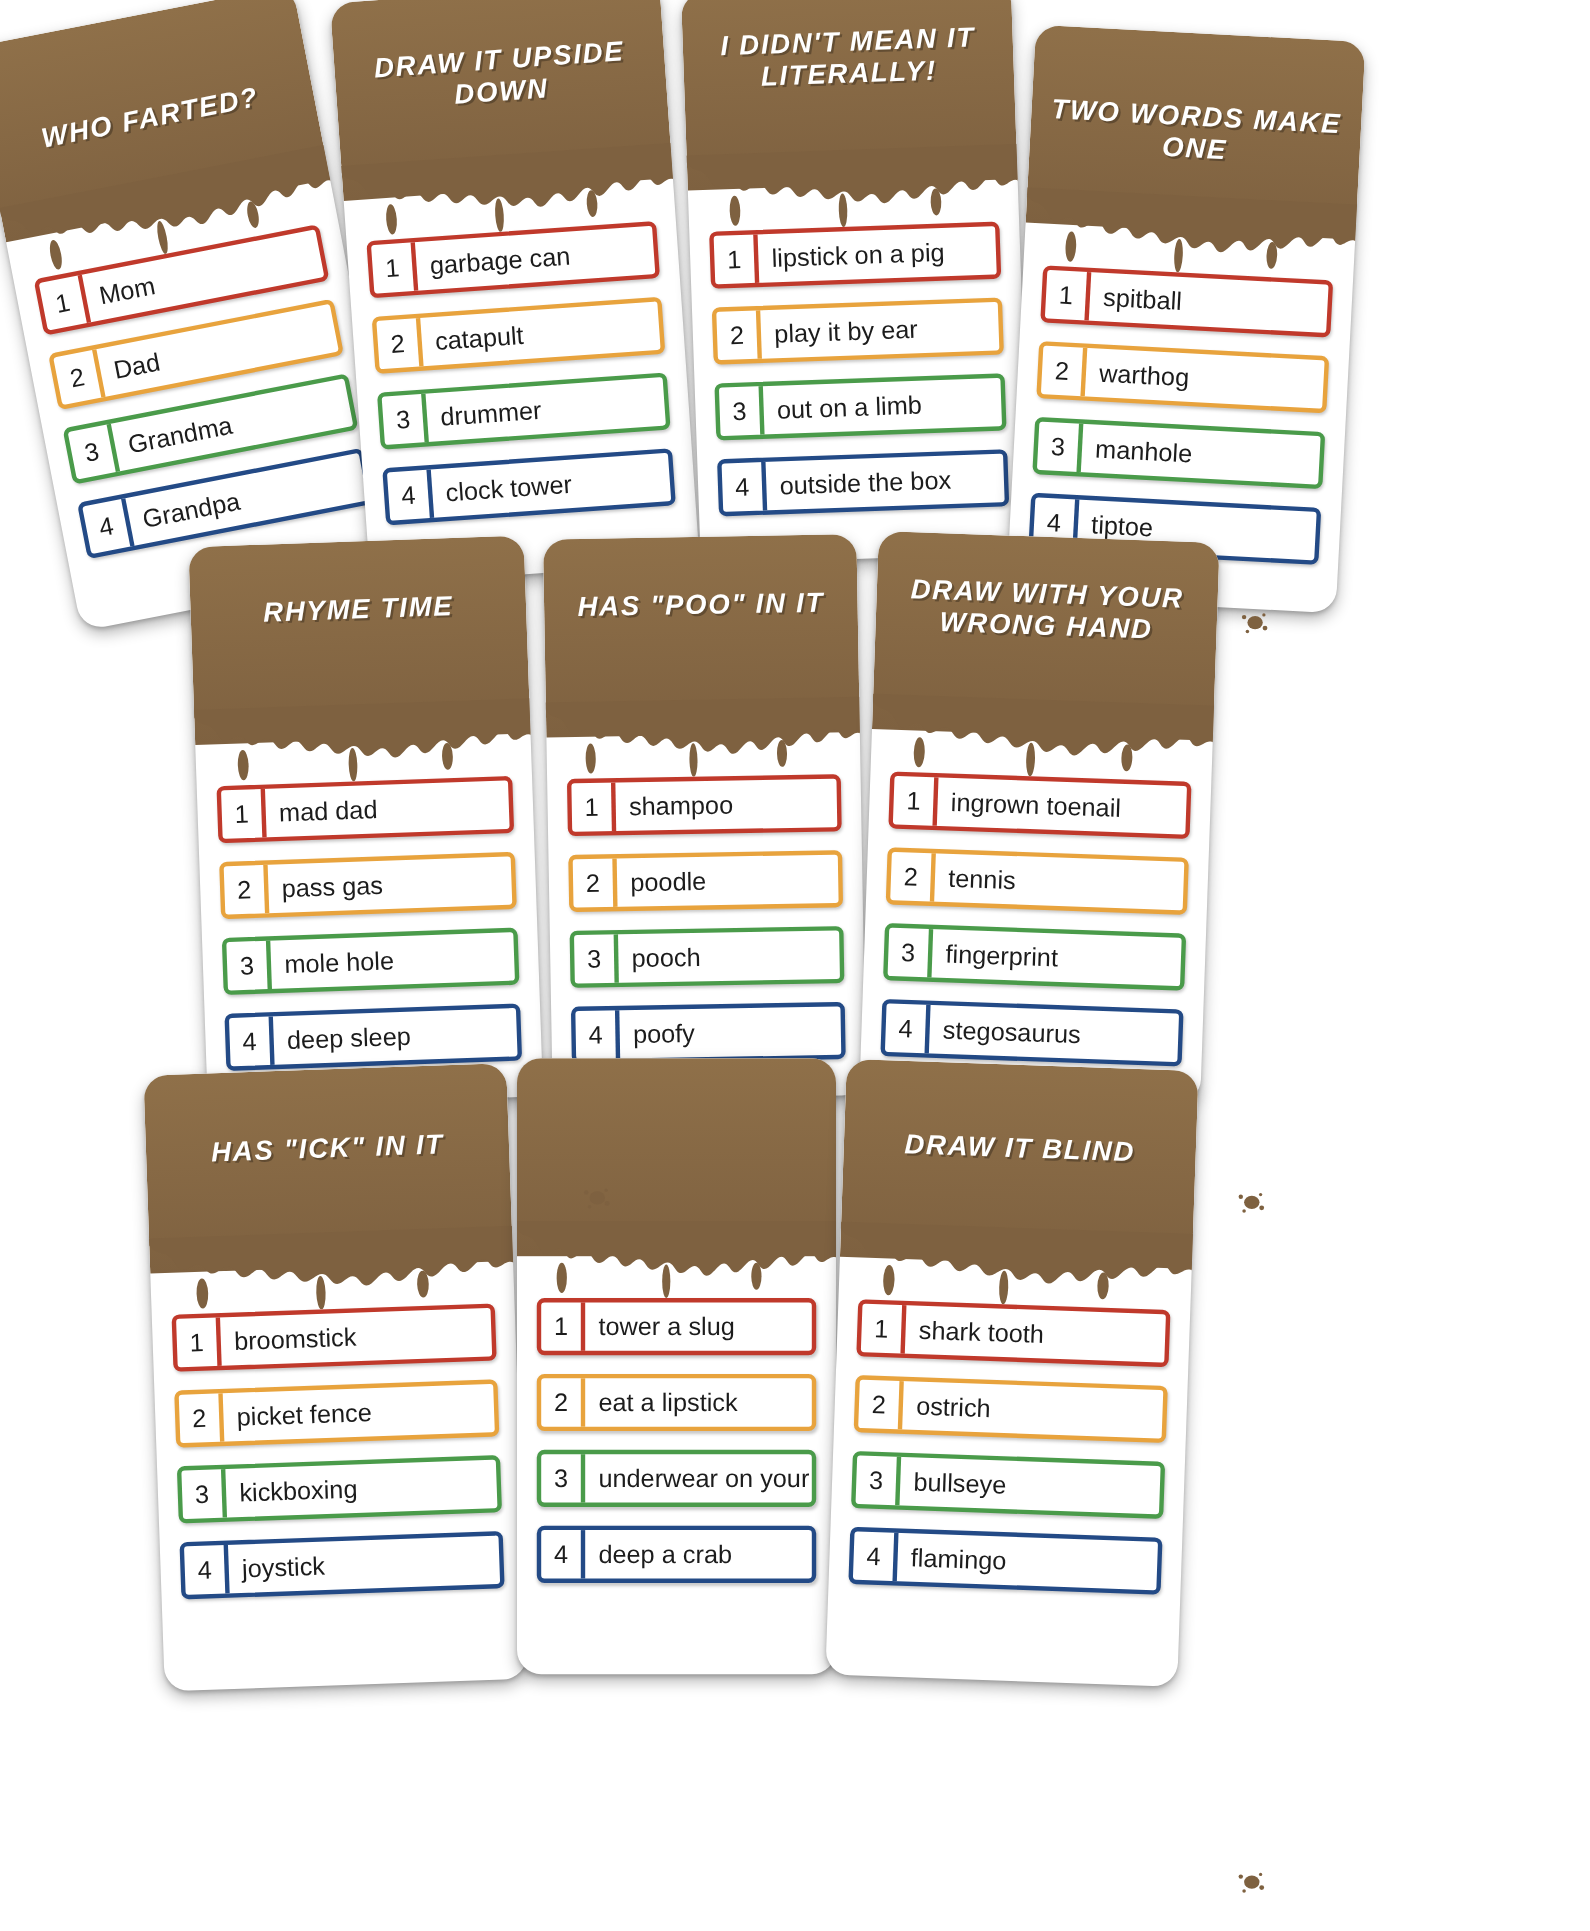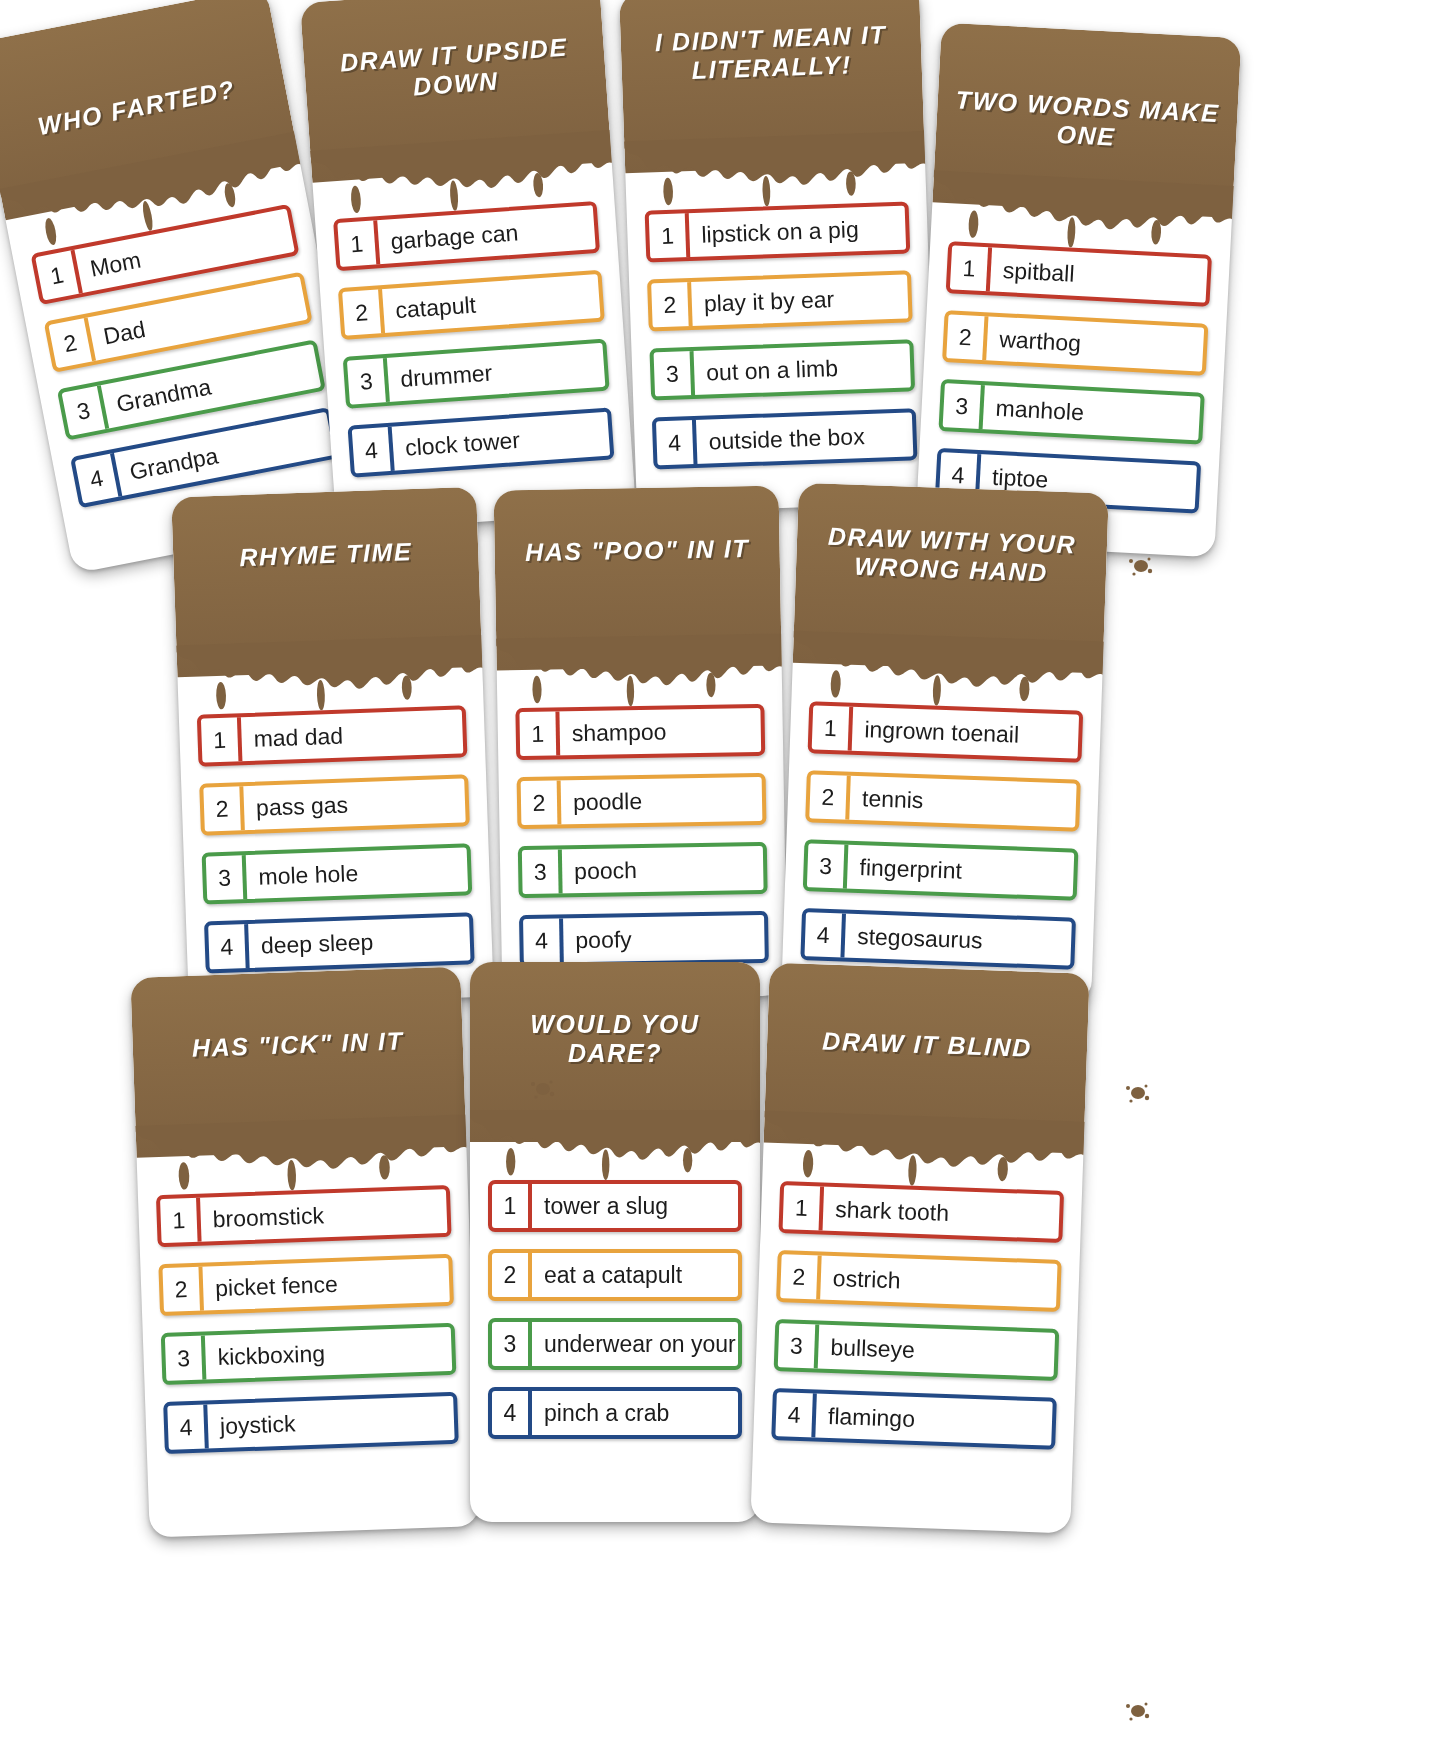--- a/index.html
+++ b/index.html
@@ -370,37 +370,36 @@
     <div class="card" style="left: 470px; top: 962px; width: 290px; height: 560px; transform: rotate(0deg);">
       <div class="card-head"></div>
       <div class="drip">
         <svg viewBox="0 0 320 46" preserveAspectRatio="none">
           <path d="M0,0 C10,14 16,4 26,16 C34,26 42,10 52,20 C60,28 68,12 78,22 C88,32 94,14 104,24 C114,34 120,16 130,26 C140,36 148,18 158,28 C168,38 174,20 184,30 C194,40 202,18 212,28 C222,38 230,16 240,26 C250,36 258,14 268,24 C278,34 286,12 296,22 C304,30 310,16 320,24 L320,0 Z" fill="#7e6140"></path>
           <ellipse cx="48" cy="34" rx="5" ry="9" fill="#7e6140"></ellipse>
           <ellipse cx="150" cy="36" rx="4" ry="10" fill="#7e6140"></ellipse>
           <ellipse cx="238" cy="33" rx="5" ry="8" fill="#7e6140"></ellipse>
         </svg>
       </div>
-      <div class="card-title " style="top: 48px;">WOULD YOU DARE?</div>
       <div class="rows">
         <div class="row c1">
           <div class="num">1</div>
           <div class="txt">tower a slug</div>
         </div>
         <div class="row c2">
           <div class="num">2</div>
-          <div class="txt">eat a catapult</div>
+          <div class="txt">eat a lipstick</div>
         </div>
         <div class="row c3">
           <div class="num">3</div>
           <div class="txt">underwear on your head</div>
         </div>
         <div class="row c4">
           <div class="num">4</div>
-          <div class="txt">pinch a crab</div>
+          <div class="txt">deep a crab</div>
         </div>
       </div>
     </div>
     <div class="card" style="left: 760px; top: 968px; width: 320px; height: 560px; transform: rotate(2deg);">
       <div class="card-head"></div>
       <div class="drip">
         <svg viewBox="0 0 320 46" preserveAspectRatio="none">
           <path d="M0,0 C10,14 16,4 26,16 C34,26 42,10 52,20 C60,28 68,12 78,22 C88,32 94,14 104,24 C114,34 120,16 130,26 C140,36 148,18 158,28 C168,38 174,20 184,30 C194,40 202,18 212,28 C222,38 230,16 240,26 C250,36 258,14 268,24 C278,34 286,12 296,22 C304,30 310,16 320,24 L320,0 Z" fill="#7e6140"></path>
           <ellipse cx="48" cy="34" rx="5" ry="9" fill="#7e6140"></ellipse>
           <ellipse cx="150" cy="36" rx="4" ry="10" fill="#7e6140"></ellipse>

